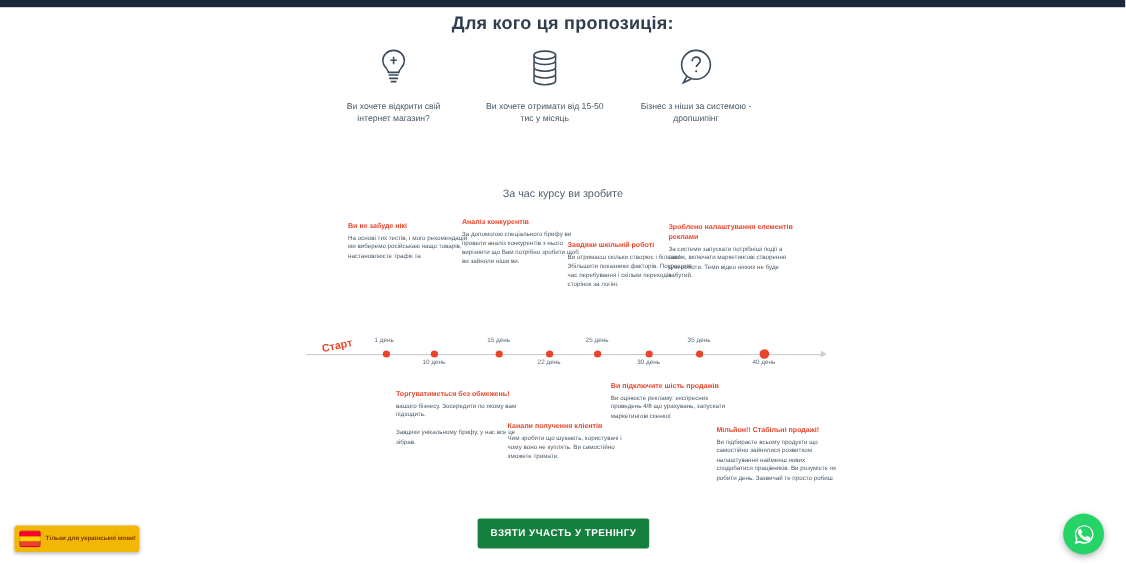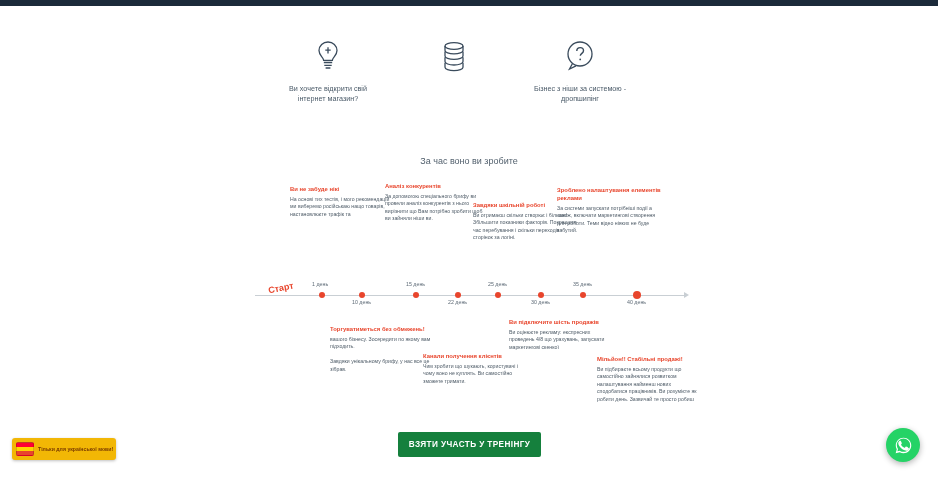--- a/index.html
+++ b/index.html
@@ -137,20 +137,21 @@
     cursor: pointer;
   }
 </style>
 </head>
 <body>
 
 <div class="page">
 
   <div class="topbar"></div>
 
+  <div class="sec1-title">Для кого ця пропозиція:</div>
 
   <div class="audience">
 
     <div class="aud-col">
       <div class="aud-icon">
         <svg width="30" height="34" viewBox="0 0 30 34" fill="none" stroke="#3a4b5c" stroke-width="1.3">
           <path d="M15 3c-5 0-9 3.8-9 8.6 0 3.3 1.9 5.2 3.2 6.8.9 1.1 1.3 1.8 1.4 2.9h8.8c.1-1.1.5-1.8 1.4-2.9 1.3-1.6 3.2-3.5 3.2-6.8C24 6.8 20 3 15 3z"></path>
           <path d="M10.8 23.5h8.4M11.3 26.3h7.4M12.6 29h4.8"></path>
           <path d="M15 8.2v6.4M12.3 11.2l5.4 0"></path>
         </svg>
@@ -162,38 +163,40 @@
     <div class="aud-col">
       <div class="aud-icon">
         <svg width="30" height="34" viewBox="0 0 30 34" fill="none" stroke="#3a4b5c" stroke-width="1.3">
           <ellipse cx="15" cy="7" rx="9" ry="3.4"></ellipse>
           <path d="M6 7v4.4c0 1.9 4 3.4 9 3.4s9-1.5 9-3.4V7"></path>
           <path d="M6 12.6V17c0 1.9 4 3.4 9 3.4s9-1.5 9-3.4v-4.4"></path>
           <path d="M6 18.2v4.4c0 1.9 4 3.4 9 3.4s9-1.5 9-3.4v-4.4"></path>
           <path d="M6 23.8v4.4c0 1.9 4 3.4 9 3.4s9-1.5 9-3.4v-4.4"></path>
         </svg>
       </div>
+      <div class="aud-text" style="white-space:pre-line;">Ви хочете отримати від 15-50
+тис у місяць</div>
     </div>
 
     <div class="aud-col">
       <div class="aud-icon">
         <svg width="32" height="34" viewBox="0 0 32 34" fill="none" stroke="#3a4b5c" stroke-width="1.3">
           <circle cx="16" cy="15" r="12"></circle>
           <path d="M8.5 24.5L5.5 30l6.5-3.2"></path>
           <path d="M12.8 12c0-2 1.5-3.4 3.4-3.4 1.9 0 3.3 1.3 3.3 3.1 0 2.6-3.2 2.7-3.2 5.1" stroke-width="1.4"></path>
           <circle cx="16.2" cy="20.4" r=".9" fill="#3a4b5c" stroke="none"></circle>
         </svg>
       </div>
       <div class="aud-text" style="white-space:pre-line;">Бізнес з ніши за системою -
 дропшипінг</div>
     </div>
 
   </div>
 
-  <div class="sec2-sub">За час воно ви зробите</div>
+  <div class="sec2-sub">За час курсу ви зробите</div>
 
   <div class="tl-wrap">
 
     <div class="tl-axis"></div>
     <div class="tl-start">Старт</div>
 
     <div class="tl-dot" style="left:319px;"></div>
     <div class="tl-daylabel" style="left:312px; top:106px;">1 день</div>
 
     <div class="tl-dot" style="left:359px;"></div>

